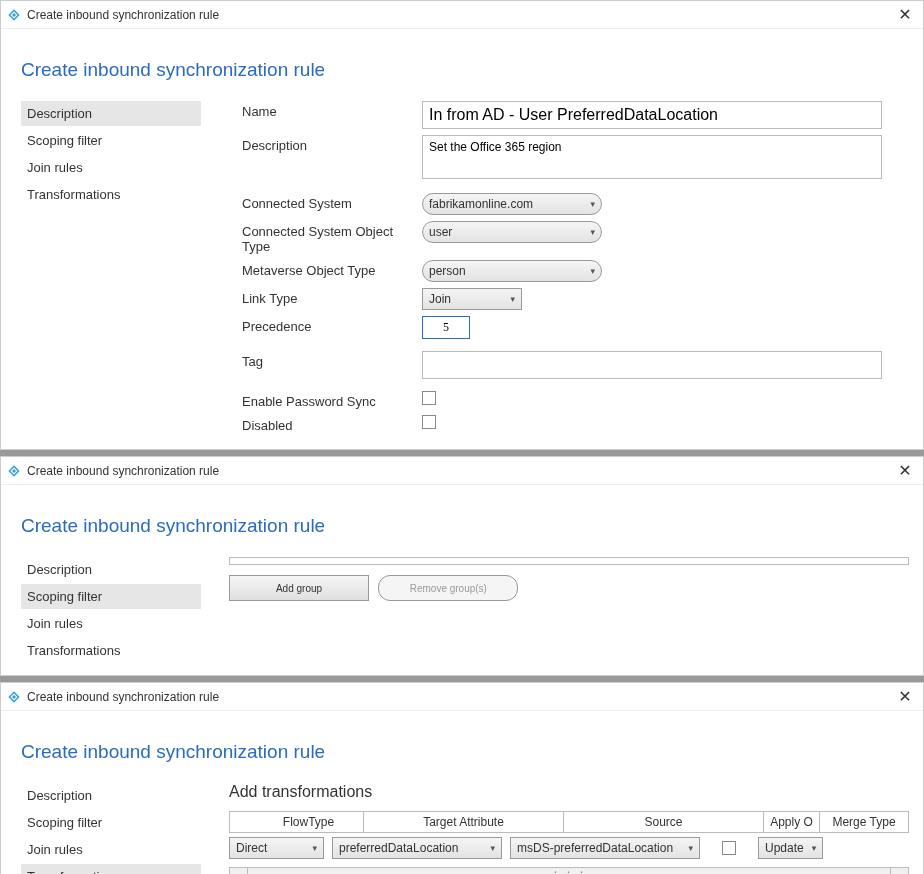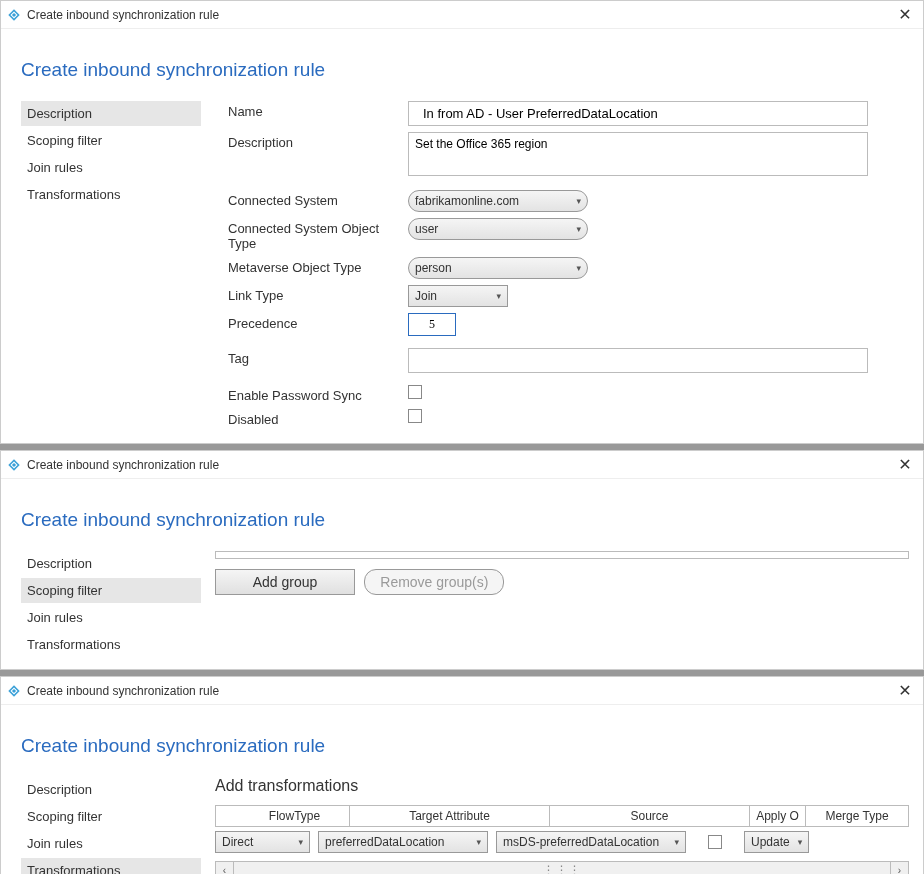--- a/index.html
+++ b/index.html
@@ -41,21 +41,21 @@
     padding: 20px 14px 10px 20px;
   }
   .page-heading {
     font-size: 19px;
     color: #2a6bbf;
     font-weight: 400;
     margin: 10px 0 20px 0;
   }
   .layout {
     display: flex;
-    gap: 14px;
+    gap: 28px;
   }
   .sidebar { width: 180px; flex-shrink: 0; }
   .sidebar-item {
     padding: 5px 6px;
     font-size: 13px;
     color: #333;
     cursor: pointer;
     margin-bottom: 2px;
   }
   .sidebar-item.selected {
@@ -69,22 +69,22 @@
   }
   .form-label {
     width: 180px;
     font-size: 13px;
     color: #333;
     padding-top: 3px;
     margin-left: 13px;
   }
   .text-input {
     border: 1px solid #bbb;
-    padding: 4px 14px;
-    font-size: 13px;
+    padding: 4px 6px;
+    font-size: 16px;
     width: 460px;
     font-family: inherit;
   }
   .text-input.wide { width: 460px; }
   .textarea {
     border: 1px solid #bbb;
     padding: 4px 6px;
     font-size: 12px;
     width: 460px;
     height: 44px;
@@ -137,21 +137,21 @@
     background: #fff;
     margin-bottom: 10px;
   }
   .btn {
     display: inline-flex;
     align-items: center;
     justify-content: center;
     border: 1px solid #999;
     background: linear-gradient(#f5f5f5, #e0e0e0);
     padding: 4px 14px;
-    font-size: 14px;
+    font-size: 10px;
     height: 26px;
     min-width: 140px;
     cursor: pointer;
     margin-right: 6px;
   }
   .btn.disabled {
     color: #9a9a9a;
     background: #f5f5f5;
     cursor: default;
     border-radius: 12px;

